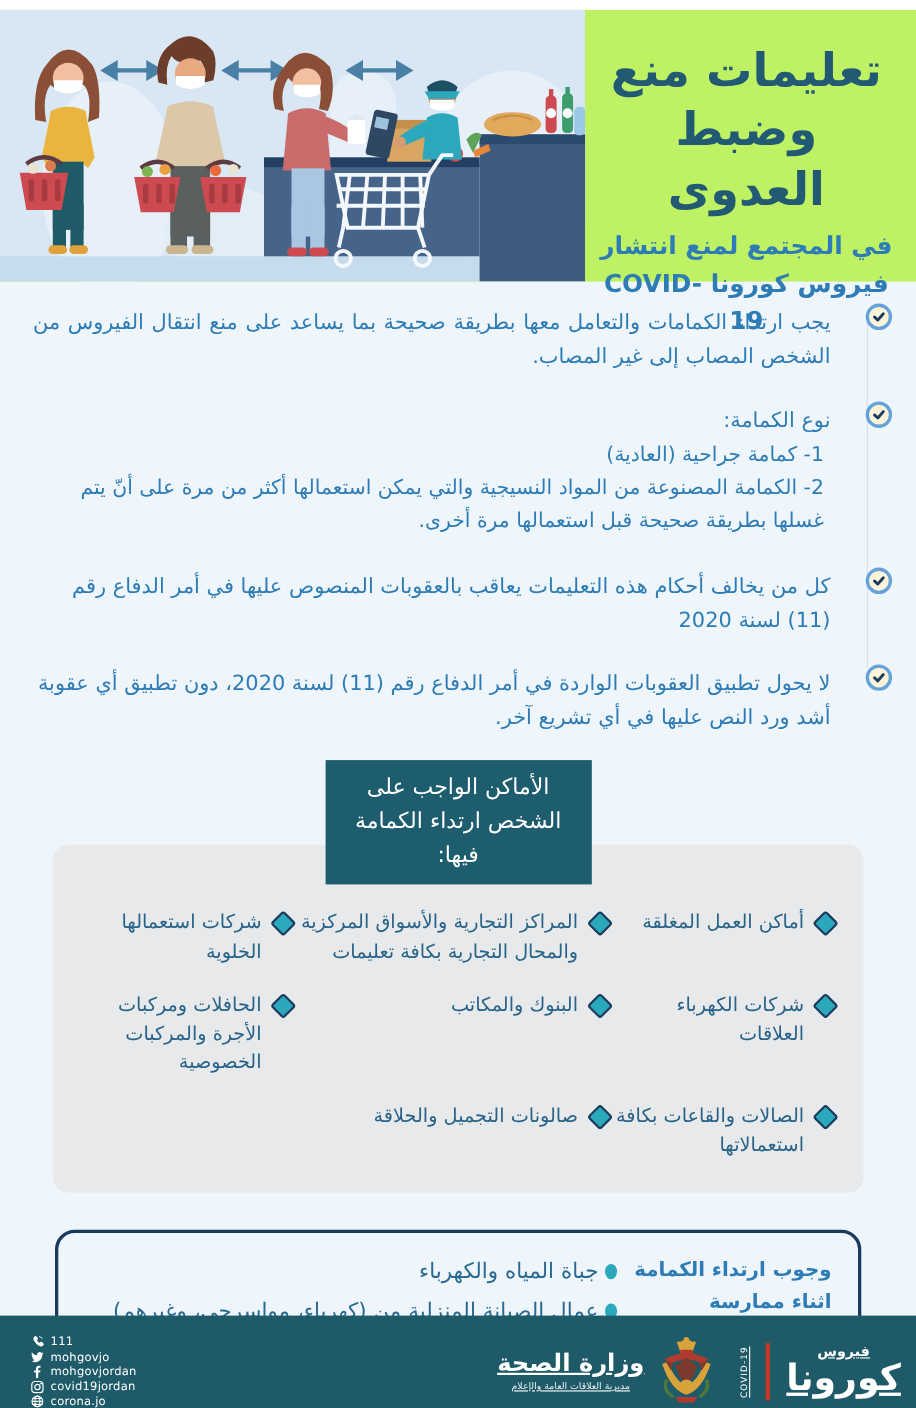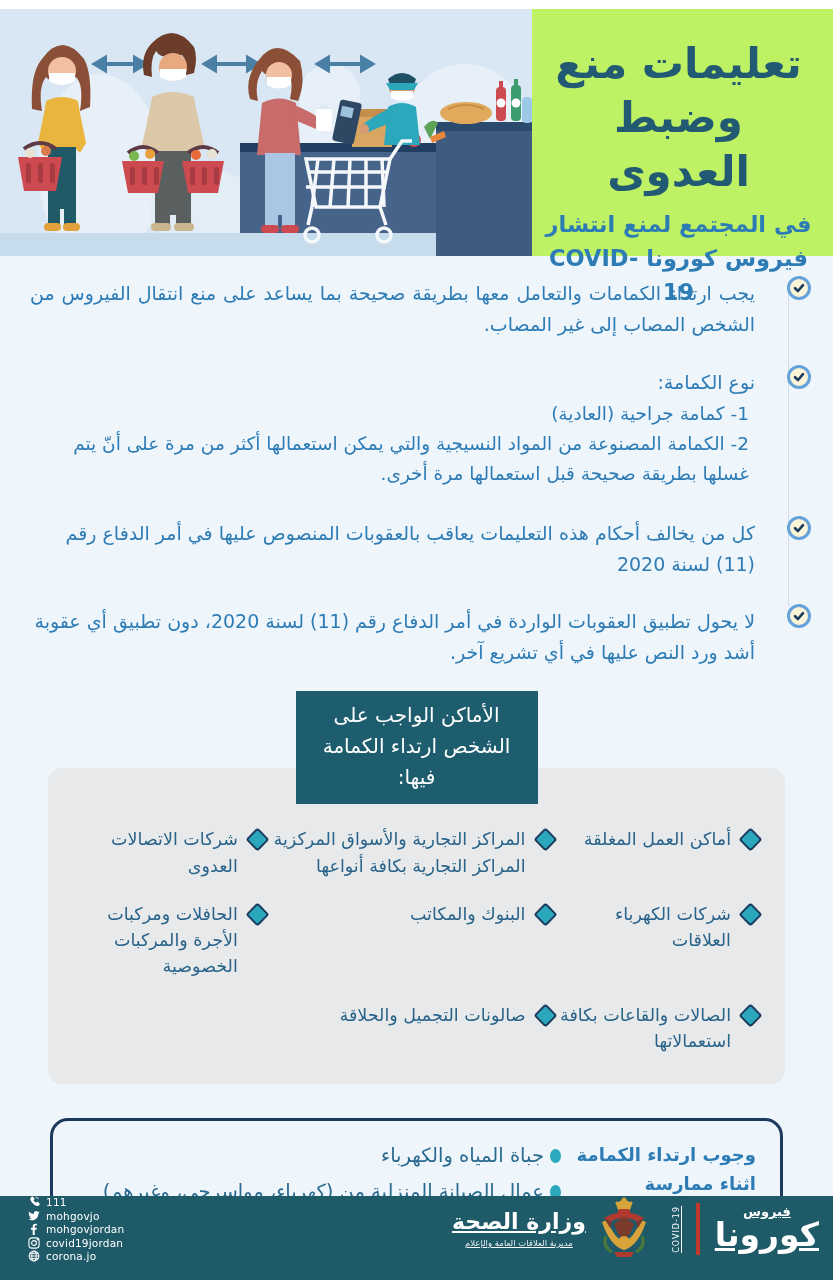--- a/index.html
+++ b/index.html
@@ -57,21 +57,21 @@
   .w-right { flex:none; width:185px; text-align:right; }
   .w-title { color:#2e7cb5; font-size:18px; font-weight:bold; line-height:1.6; }
   .w-icon { margin:10px 40px 0 0; }
   .w-left { flex:1; }
   .w-item { display:flex; align-items:flex-start; gap:6px; margin-bottom:6px; }
   .dotv { flex:none; width:11px; height:14px; border-radius:50%; background:#2ba8bc; margin-top:8px; }
   .w-text { color:#2a6a8f; font-size:19.5px; line-height:1.55; }
   
   .footer {
     position:absolute; left:0; right:0; bottom:0; height:84px; background:#1e5a68;
-    display:flex; direction:ltr; align-items:flex-start; padding:0 14px 0 28px; color:#fff;
+    display:flex; direction:ltr; align-items:flex-end; padding:0 14px 0 28px; color:#fff;
   }
   .socials { display:flex; flex-direction:column; gap:1.5px; }
   .soc { display:flex; align-items:center; gap:6px; direction:ltr; }
   .soc .ic { width:12px; height:12px; flex:none; display:flex; }
   .soc .lbl { font-size:10.5px; color:#ffffff; letter-spacing:.2px; }
   .f-right { margin-left:auto; display:flex; align-items:center; gap:14px; direction:ltr;text-decoration:underline; }
   .ministry { display:flex; align-items:center; gap:10px; }
   .m-text { text-align:center; }
   .m-name { font-size:22px; font-weight:bold; color:#fff; line-height:1.1; }
   .m-sub { font-size:8.5px; color:#e8f0f2; margin-top:4px; letter-spacing:1px; }
@@ -306,25 +306,25 @@
       <div>الشخص ارتداء الكمامة فيها:</div>
     </div>
     <div class="places-box">
       <div class="pgrid">
         <div class="pcell">
             <span class="diamond"></span>
             <span class="ptext">أماكن العمل المغلقة</span>
           </div>
         <div class="pcell">
             <span class="diamond"></span>
-            <span class="ptext">المراكز التجارية والأسواق المركزية المراكز التجارية بكافة أنواعها</span>
-          </div>
-        <div class="pcell">
-            <span class="diamond"></span>
-            <span class="ptext">شركات الاتصالات العدوى</span>
+            <span class="ptext">المراكز التجارية والأسواق المركزية والمحال التجارية بكافة تعليمات</span>
+          </div>
+        <div class="pcell">
+            <span class="diamond"></span>
+            <span class="ptext">شركات استعمالها الخلوية</span>
           </div>
         <div class="pcell">
             <span class="diamond"></span>
             <span class="ptext">شركات الكهرباء العلاقات</span>
           </div>
         <div class="pcell">
             <span class="diamond"></span>
             <span class="ptext">البنوك والمكاتب</span>
           </div>
         <div class="pcell">

